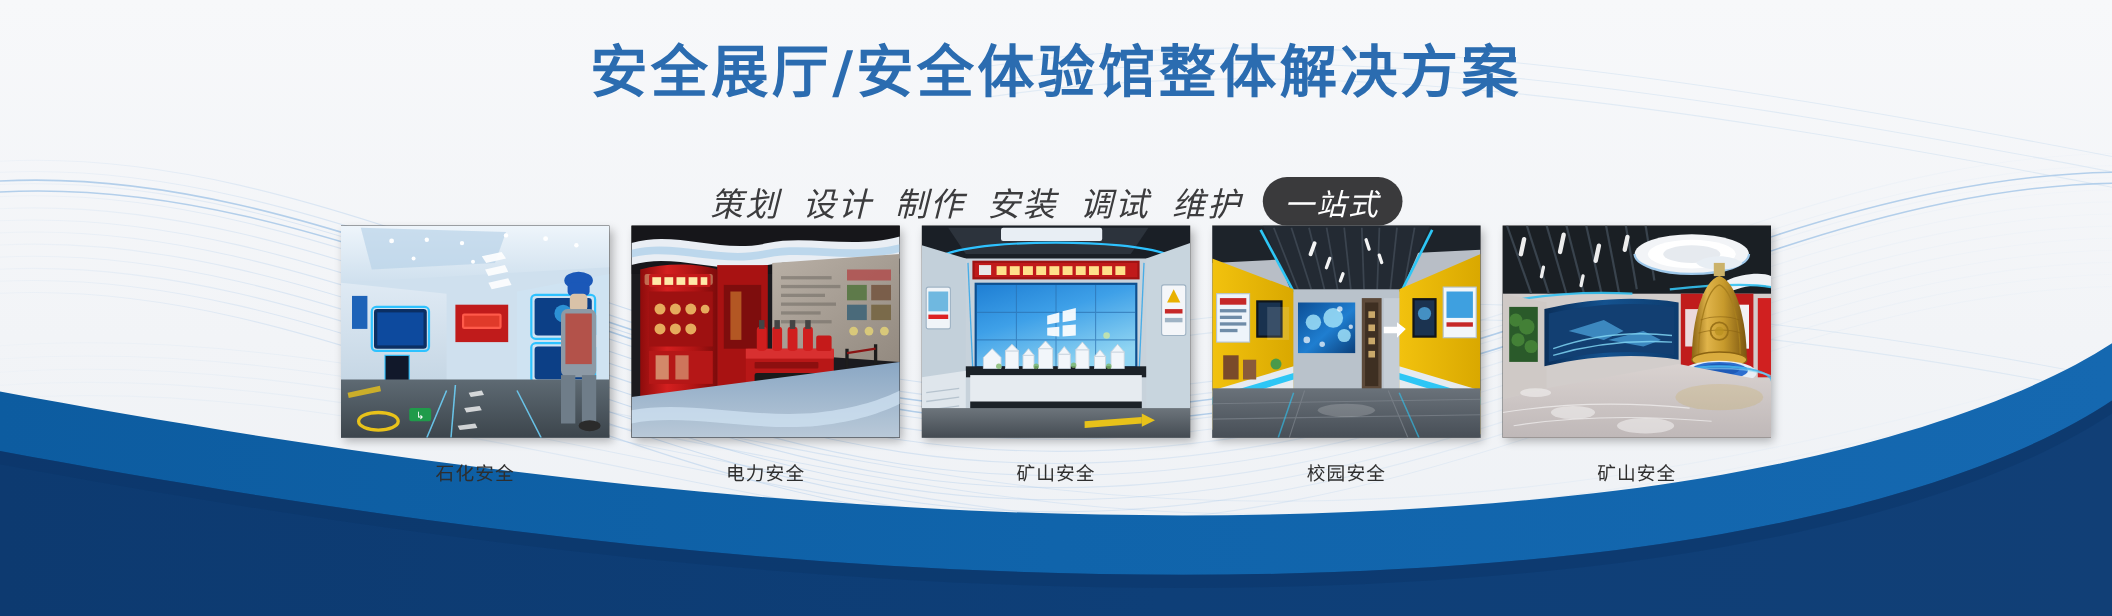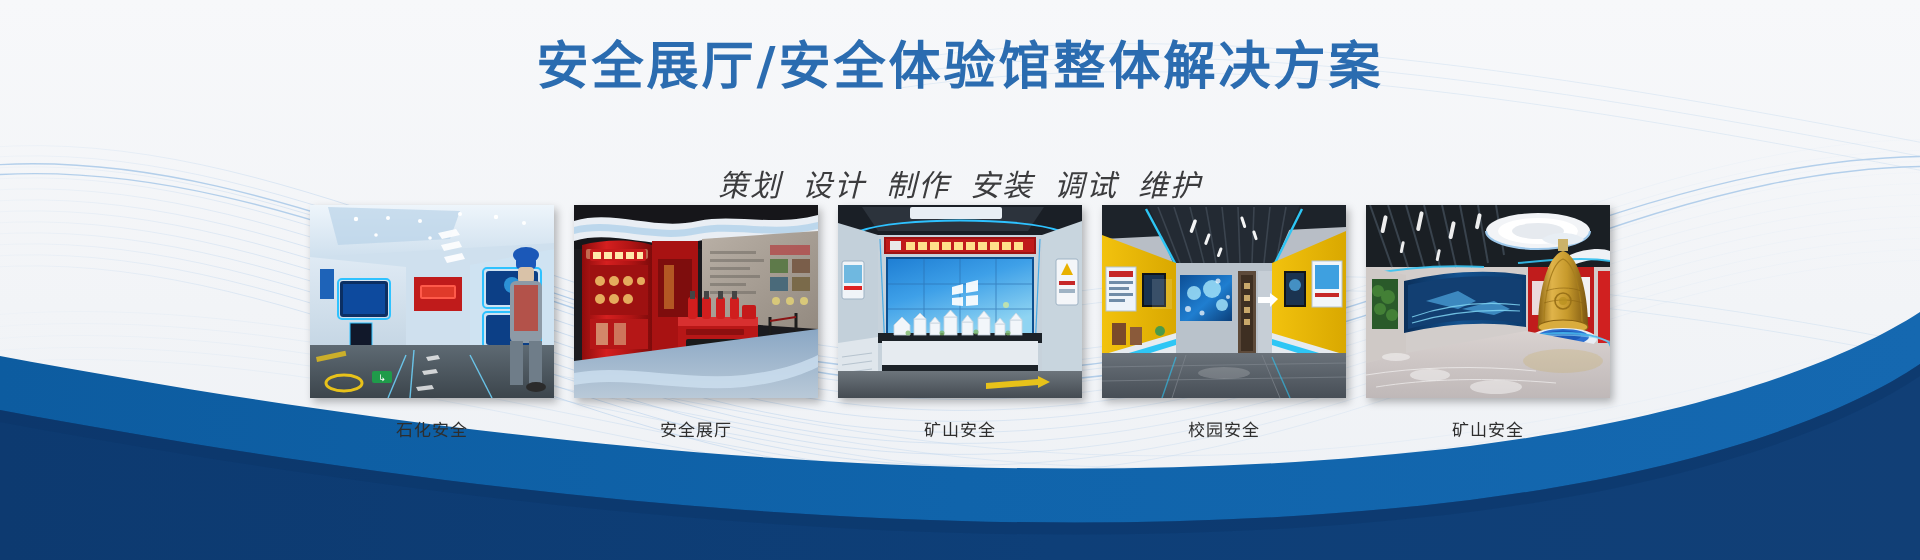--- a/index.html
+++ b/index.html
@@ -208,20 +208,21 @@
 
     <div class="subtitle-row">
       <div class="subtitle-words">
         <span>策划</span>
         <span>设计</span>
         <span>制作</span>
         <span>安装</span>
         <span>调试</span>
         <span>维护</span>
       </div>
+      <div class="badge">一站式</div>
     </div>
 
     <div class="cards">
 
       <div class="card">
         <div class="thumb">
           <svg viewBox="0 0 244 193">
             <defs>
               <linearGradient id="c1wall" x1="0" y1="0" x2="0" y2="1">
                 <stop offset="0%" stop-color="#dfeaf4"></stop>
@@ -423,21 +424,21 @@
               <line x1="222" y1="108" x2="222" y2="158"></line>
             </g>
             <ellipse cx="196" cy="166" rx="9" ry="3.5" fill="#1d1d1d"></ellipse>
             <ellipse cx="222" cy="160" rx="9" ry="3.5" fill="#1d1d1d"></ellipse>
             <line x1="196" y1="116" x2="222" y2="112" stroke="#8a1414" stroke-width="2"></line>
 
             <polygon points="0,156 244,124 244,193 0,193" fill="url(#c2floor)"></polygon>
             <path d="M0,168 C 50,158 110,176 170,170 C 205,166 228,158 244,150 L244,162 C 228,170 205,178 170,182 C 110,188 50,170 0,180 Z" fill="#cfe2f2" opacity="0.75"></path>
           </svg>
         </div>
-        <div class="caption">安全展厅</div>
+        <div class="caption">电力安全</div>
       </div>
 
       <div class="card">
         <div class="thumb">
           <svg viewBox="0 0 244 193">
             <defs>
               <linearGradient id="c3screen" x1="0" y1="0" x2="0.6" y2="1">
                 <stop offset="0%" stop-color="#1f7fd4"></stop>
                   <stop offset="45%" stop-color="#3ea0e8"></stop>
                 <stop offset="100%" stop-color="#8fd4f2"></stop>

